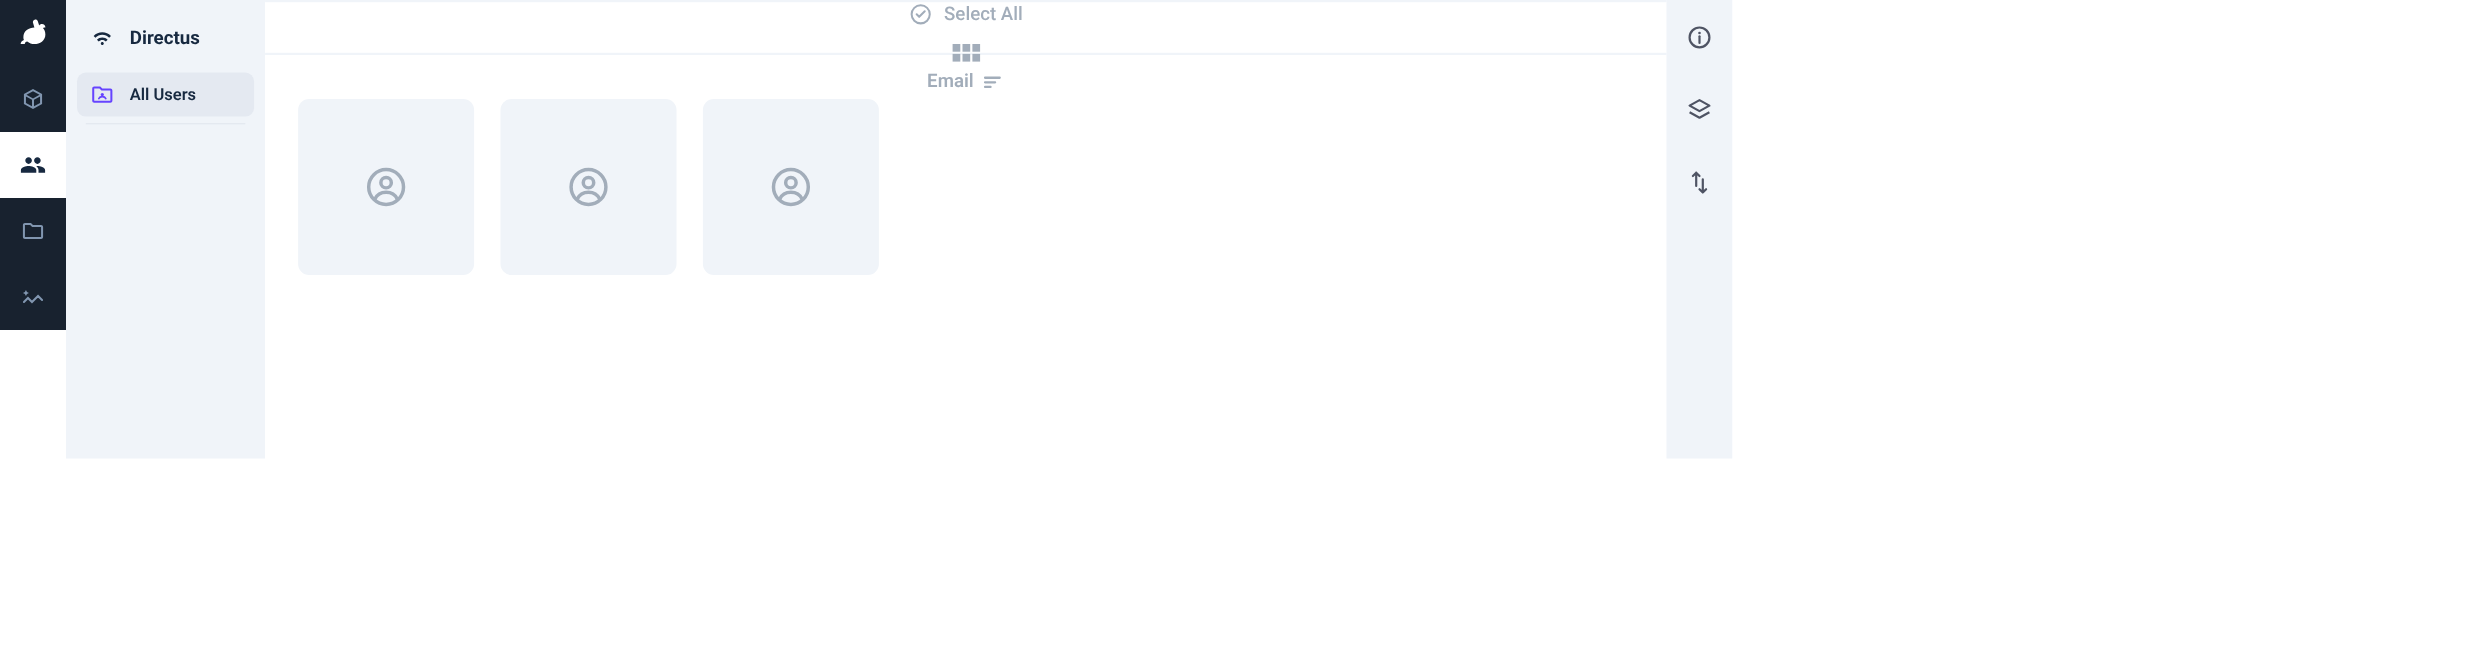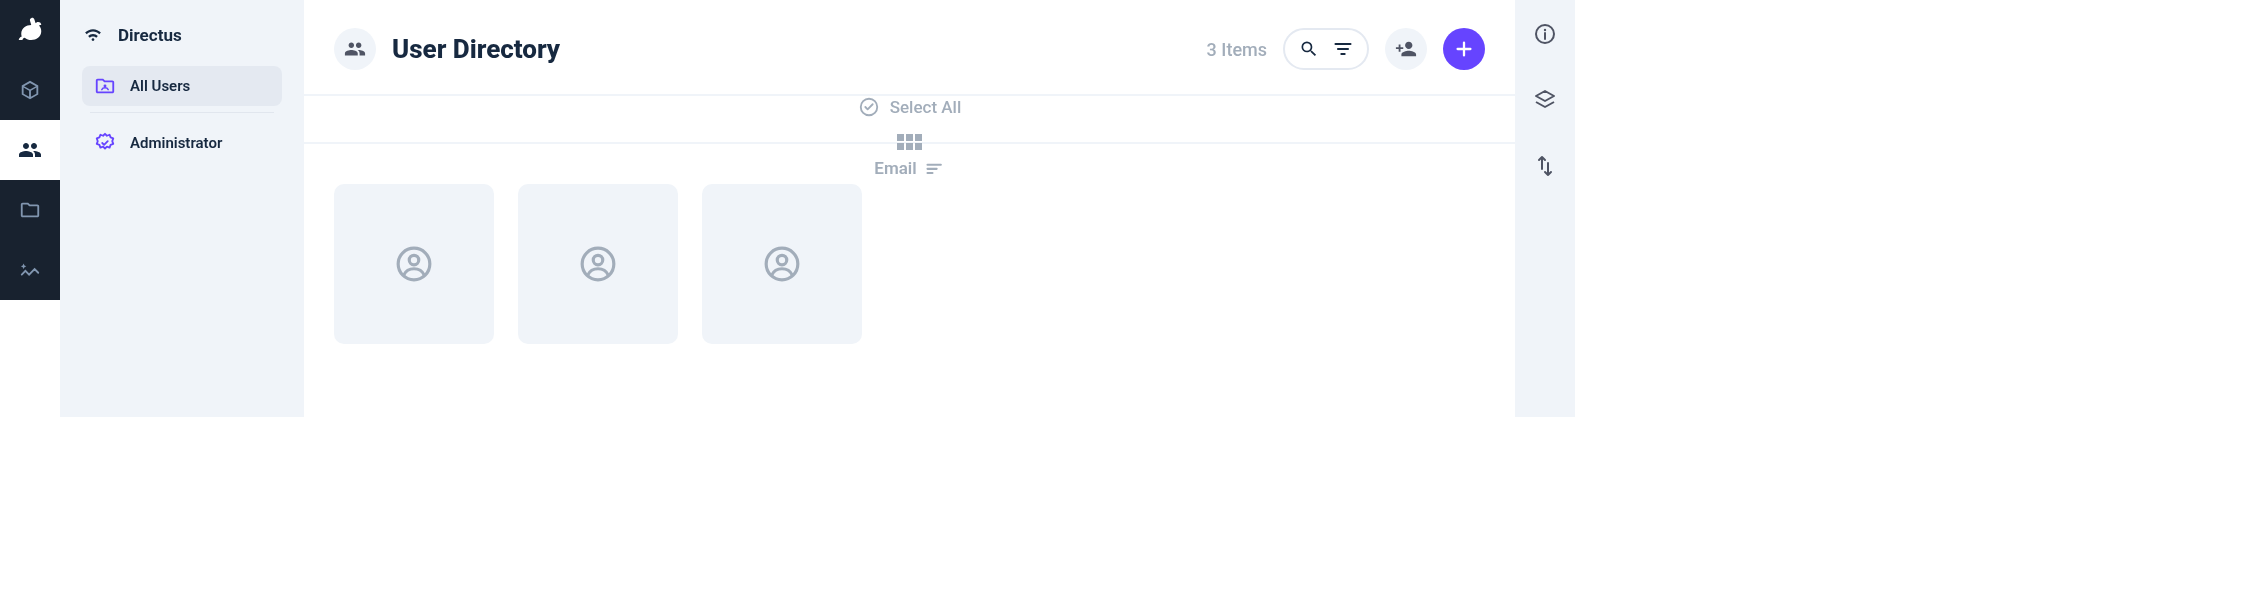--- a/index.html
+++ b/index.html
@@ -9,24 +9,24 @@
   
   .module-bar { width: 60px; background: #fff; display: flex; flex-direction: column; }
   .module-bar .brand,
   .module-bar .mod { height: 60px; display: flex; align-items: center; justify-content: center; }
   .module-bar .brand { background: #18222f; }
   .module-bar .mod-dark { background: #18222f; }
   .module-bar .mod-active { background: #fff; }
   .module-bar svg { display: block; }
 
   
-  .nav { width: 244px; background: #f0f4f9; padding-top: 10px; }
+  .nav { width: 181px; background: #f0f4f9; padding-top: 10px; }
   .nav-header { display: flex; align-items: center; gap: 14px; padding: 14px 16px 20px 22px; }
   .nav-header-title { font-size: 17px; font-weight: 700; color: #172940; }
-  .nav-list { display: flex; flex-direction: column; padding: 0 22px; gap: 2px; }
+  .nav-list { display: flex; flex-direction: column; padding: 0 10px; gap: 2px; }
   .nav-divider { height: 1px; background: #e1e6ee; margin: 4px 8px 8px 8px; }
   .nav-item { display: flex; align-items: center; gap: 14px; padding: 10px 12px; border-radius: 8px; height: 40px; cursor: pointer; }
   .nav-item.active { background: #e4e9f1; }
   .nav-item-label { font-size: 15px; font-weight: 600; color: #172940; }
   .nav-item svg { flex: none; }
 
   
   .main { flex: 1; display: flex; flex-direction: column; background: #fff; min-width: 0; }
   .header { display: flex; align-items: center; padding: 28px 30px 24px 30px; gap: 16px; }
   .header-icon-wrap { width: 42px; height: 42px; border-radius: 50%; background: #f0f4f9; display: flex; align-items: center; justify-content: center; }
@@ -102,66 +102,28 @@
       <svg width="22" height="22" viewBox="0 0 24 24">
         <path d="M20 6h-8l-2-2H4c-1.1 0-2 .9-2 2v12c0 1.1.9 2 2 2h16c1.1 0 2-.9 2-2V8c0-1.1-.9-2-2-2zm0 12H4V6h5.17l2 2H20v10z" fill="#6644ff"></path>
         <circle cx="12" cy="12" r="1.6" fill="#6644ff"></circle>
         <path d="M8.5 16c.6-1.3 1.9-2 3.5-2s2.9.7 3.5 2" stroke="#6644ff" stroke-width="1.6" fill="none" stroke-linecap="round"></path>
       </svg>
       <span class="nav-item-label">All Users</span>
     </div>
 
     <div class="nav-divider"></div>
 
-    <div class="nav-item">
-      <svg width="22" height="22" viewBox="0 0 24 24">
-        <path d="M12 2l2.09 2.09L17 3l1.09 2.91L21 7l-1.09 2.91L21 13l-2.91 1.09L17 17l-2.91-1.09L12 18l-2.09-2.09L7 17l-1.09-2.91L3 13l1.09-2.91L3 7l2.91-1.09L7 3l2.91 1.09L12 2z" fill="none" stroke="#6644ff" stroke-width="2" stroke-linejoin="round"></path>
-        <path d="M9 12l2 2 4-4" stroke="#6644ff" stroke-width="2" fill="none" stroke-linecap="round" stroke-linejoin="round"></path>
-      </svg>
-      <span class="nav-item-label">Administrator</span>
-    </div>
 
 
 
   </div>
 </div>
 
 <div class="main">
 
-  <div class="header">
-    <div class="header-icon-wrap">
-      <svg width="22" height="22" viewBox="0 0 24 24">
-        <path d="M16 11c1.66 0 2.99-1.34 2.99-3S17.66 5 16 5s-3 1.34-3 3 1.34 3 3 3zm-8 0c1.66 0 2.99-1.34 2.99-3S9.66 5 8 5 5 6.34 5 8s1.34 3 3 3zm0 2c-2.33 0-7 1.17-7 3.5V19h14v-2.5C15 14.17 10.33 13 8 13zm8 0c-.29 0-.62.02-.97.05 1.16.84 1.97 1.97 1.97 3.45V19h6v-2.5c0-2.33-4.67-3.5-7-3.5z" fill="#4f5464"></path>
-      </svg>
-    </div>
-    <h1 class="header-title">User Directory</h1>
-    <div class="header-spacer"></div>
-    <span class="header-count">3 Items</span>
-
-    <div class="header-pill">
-      <svg width="20" height="20" viewBox="0 0 24 24">
-        <path d="M15.5 14h-.79l-.28-.27A6.471 6.471 0 0016 9.5 6.5 6.5 0 109.5 16c1.61 0 3.09-.59 4.23-1.57l.27.28v.79l5 4.99L20.49 19l-4.99-5zm-6 0C7.01 14 5 11.99 5 9.5S7.01 5 9.5 5 14 7.01 14 9.5 11.99 14 9.5 14z" fill="#172940"></path>
-      </svg>
-      <svg width="20" height="20" viewBox="0 0 24 24">
-        <path d="M3 6h18M6 12h12M10 18h4" stroke="#172940" stroke-width="2.5" stroke-linecap="round"></path>
-      </svg>
-    </div>
-
-    <div class="header-round gray">
-      <svg width="22" height="22" viewBox="0 0 24 24">
-        <path d="M15 12c2.21 0 4-1.79 4-4s-1.79-4-4-4-4 1.79-4 4 1.79 4 4 4zm-9-2V7H4v3H1v2h3v3h2v-3h3v-2H6zm9 4c-2.67 0-8 1.34-8 4v2h16v-2c0-2.66-5.33-4-8-4z" fill="#4f5464"></path>
-      </svg>
-    </div>
-
-    <div class="header-round purple">
-      <svg width="22" height="22" viewBox="0 0 24 24">
-        <path d="M12 5v14M5 12h14" stroke="#ffffff" stroke-width="2.5" stroke-linecap="round"></path>
-      </svg>
-    </div>
-  </div>
 
   <div class="toolbar">
     <div class="toolbar-left">
       <svg width="22" height="22" viewBox="0 0 24 24">
         <circle cx="12" cy="12" r="9" fill="none" stroke="#a2adba" stroke-width="2"></circle>
         <path d="M8 12l2.5 2.5L16 9" stroke="#a2adba" stroke-width="2" fill="none" stroke-linecap="round" stroke-linejoin="round"></path>
       </svg>
       <span class="toolbar-label">Select All</span>
     </div>
     <div class="toolbar-spacer"></div>

